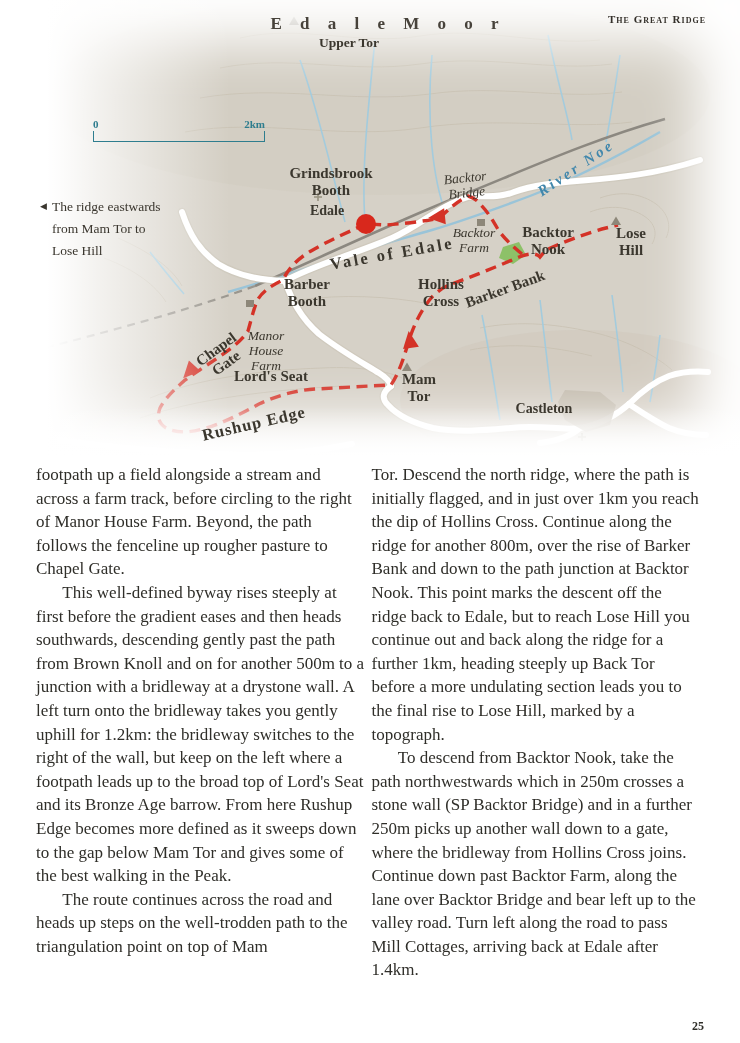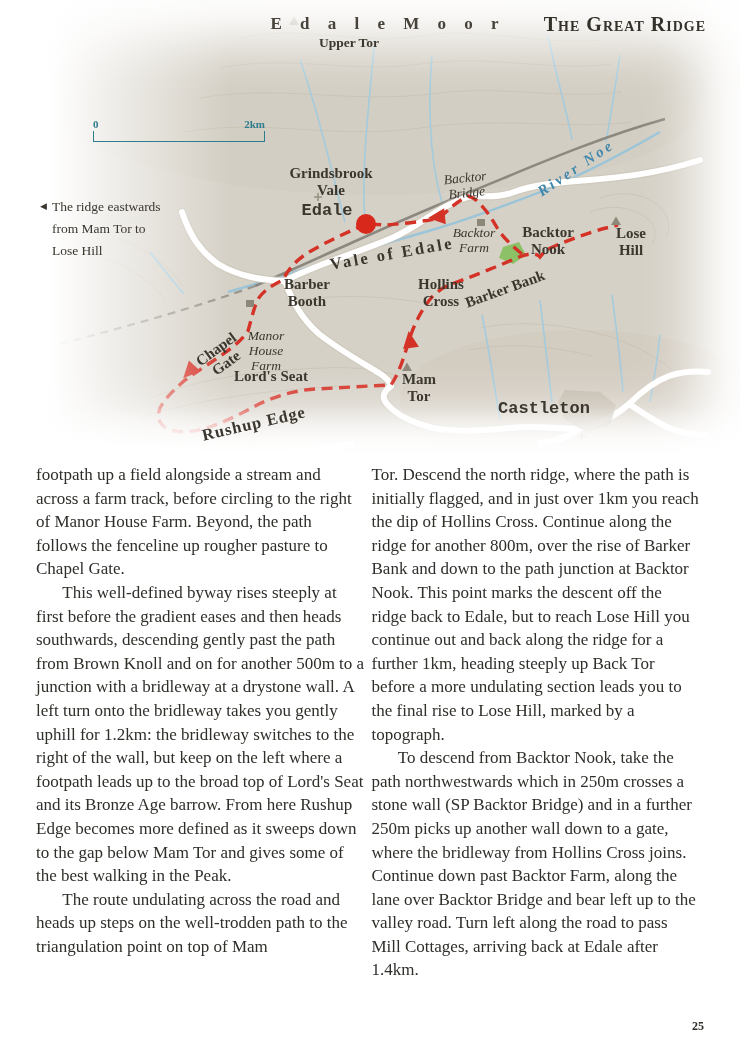--- a/index.html
+++ b/index.html
@@ -1,34 +1,34 @@
 <!DOCTYPE html>
 <html><head>
 <meta charset="utf-8">
 <style>
   html,body{margin:0;padding:0;background:#fff;}
   .page{position:relative;width:740px;height:1043px;background:#fff;overflow:hidden;
         font-family:"Liberation Serif",serif;color:#2f2e2a;}
   
   .running-head{position:absolute;top:13px;right:34px;z-index:6;
-    font-variant:small-caps;font-weight:600;font-size:20px;letter-spacing:1px;color:#34302a;}
+    font-variant:small-caps;font-weight:600;font-size:11px;letter-spacing:1px;color:#34302a;}
   
   .map{position:absolute;left:0;top:0;width:740px;height:462px;}
   .map svg{position:absolute;left:0;top:0;z-index:0;}
   .map-fade{position:absolute;inset:0;z-index:1;pointer-events:none;
     box-shadow:inset 0 0 55px 42px #fff;}
   .map-fade-left{position:absolute;left:0;top:0;bottom:0;width:230px;z-index:1;pointer-events:none;
     background:linear-gradient(90deg,#fff 20%,rgba(255,255,255,0) 100%);}
   .map-fade-bottom{position:absolute;left:0;right:0;bottom:0;height:55px;z-index:1;pointer-events:none;
     background:linear-gradient(0deg,#fff 10%,rgba(255,255,255,0) 100%);}
   .mlabel{position:absolute;z-index:2;transform:translate(-50%,-50%);text-align:center;
     white-space:pre-line;font-family:"Liberation Serif",serif;color:#3b372e;
     line-height:1.1;font-weight:600;font-size:15px;}
   .it{font-style:italic;font-weight:500;font-size:13.5px;}
-  .big{font-size:17px;font-weight:700;font-family:Liberation Mono, monospace;}
+  .big{font-size:14px;font-weight:700;}
   .moor{font-size:17px;font-weight:700;letter-spacing:7px;color:#47423a;}
   .small{font-size:13.5px;}
   .water-label{color:#4187ac;font-style:italic;letter-spacing:3px;font-weight:600;}
   
   .scalebar{position:absolute;left:93px;top:118px;width:172px;z-index:3;color:#2e7d8e;
     font-size:11px;font-weight:700;font-family:"Liberation Serif",serif;}
   .scalebar .labels{display:flex;justify-content:space-between;}
   .scalebar .bar{margin-top:1px;height:10px;border-left:1.5px solid #2e7d8e;
     border-right:1.5px solid #2e7d8e;border-bottom:1.5px solid #2e7d8e;}
   
@@ -144,21 +144,21 @@
       </g>
     </svg>
 
     <div class="map-fade"></div>
     <div class="map-fade-left"></div>
     <div class="map-fade-bottom"></div>
 
     <div class="mlabel moor" style="left:388px;top:24px;">E d a l e   M o o r</div>
     <div class="mlabel small" style="left:301px;top:43px;font-weight:600;margin-left:48px;">Upper Tor</div>
     <div class="mlabel" style="left:331px;top:181px;">Grindsbrook
-Vale</div>
+Booth</div>
     <div class="mlabel big" style="left:327px;top:211px;">Edale</div>
     <div class="mlabel it" style="left:466px;top:186px;transform:translate(-50%,-50%) rotate(-6deg);">Backtor
 Bridge</div>
     <div class="mlabel water-label" style="left:576px;top:168px;transform:translate(-50%,-50%) rotate(-34deg);font-size:15px;">River Noe</div>
     <div class="mlabel it" style="left:474px;top:241px;">Backtor
 Farm</div>
     <div class="mlabel" style="left:548px;top:240px;">Backtor
 Nook</div>
     <div class="mlabel" style="left:631px;top:241px;">Lose
 Hill</div>
@@ -192,21 +192,21 @@
       <span class="txt">The ridge eastwards
 from Mam Tor to
 Lose Hill</span>
     </div>
   </div>
 
   <div class="article">
     <div class="col">
       <p>footpath up a field alongside a stream and across a farm track, before circling to the right of Manor House Farm. Beyond, the path follows the fenceline up rougher pasture to Chapel Gate.</p>
       <p class="indent">This well-defined byway rises steeply at first before the gradient eases and then heads southwards, descending gently past the path from Brown Knoll and on for another 500m to a junction with a bridleway at a drystone wall. A left turn onto the bridleway takes you gently uphill for 1.2km: the bridleway switches to the right of the wall, but keep on the left where a footpath leads up to the broad top of Lord's Seat and its Bronze Age barrow. From here Rushup Edge becomes more defined as it sweeps down to the gap below Mam Tor and gives some of the best walking in the Peak.</p>
-      <p class="indent">The route undulating across the road and heads up steps on the well-trodden path to the triangulation point on top of Mam</p>
+      <p class="indent">The route continues across the road and heads up steps on the well-trodden path to the triangulation point on top of Mam</p>
     </div>
     <div class="col">
       <p>Tor. Descend the north ridge, where the path is initially flagged, and in just over 1km you reach the dip of Hollins Cross. Continue along the ridge for another 800m, over the rise of Barker Bank and down to the path junction at Backtor Nook. This point marks the descent off the ridge back to Edale, but to reach Lose Hill you continue out and back along the ridge for a further 1km, heading steeply up Back Tor before a more undulating section leads you to the final rise to Lose Hill, marked by a topograph.</p>
       <p class="indent">To descend from Backtor Nook, take the path northwestwards which in 250m crosses a stone wall (SP Backtor Bridge) and in a further 250m picks up another wall down to a gate, where the bridleway from Hollins Cross joins. Continue down past Backtor Farm, along the lane over Backtor Bridge and bear left up to the valley road. Turn left along the road to pass Mill Cottages, arriving back at Edale after 1.4km.</p>
     </div>
   </div>
 
   <div class="pagenum">25</div>
 </div>
 

